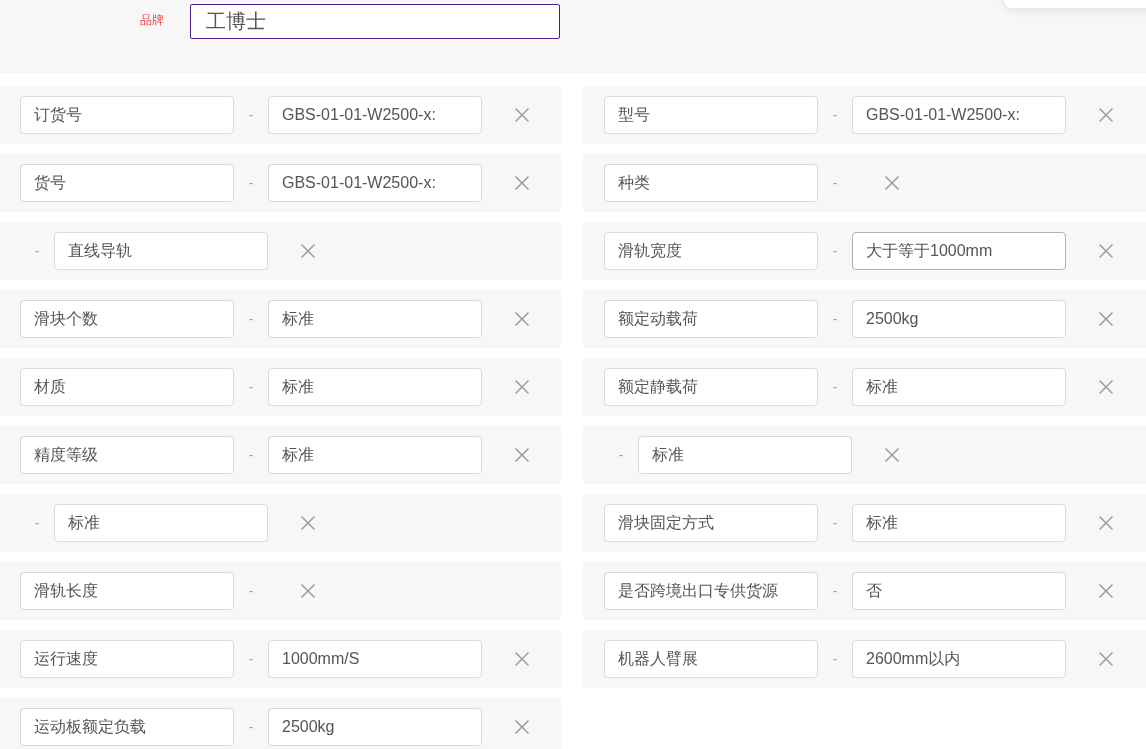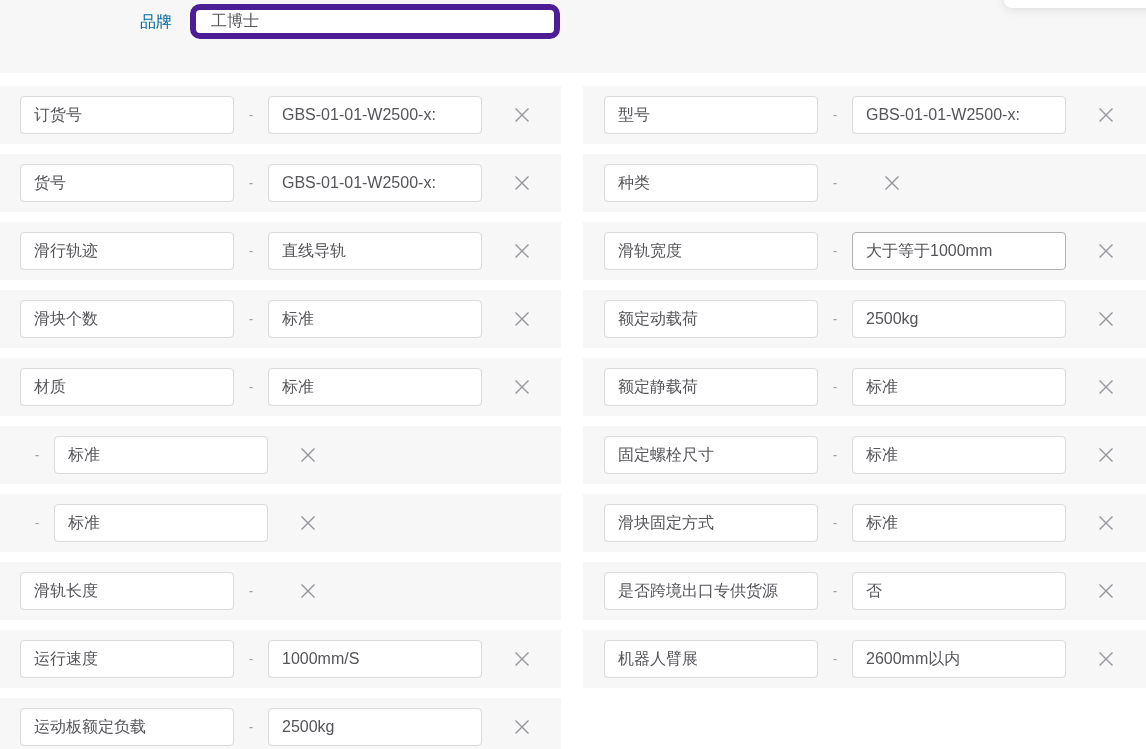--- a/index.html
+++ b/index.html
@@ -6,26 +6,26 @@
   body{
     width:1146px;height:749px;overflow:hidden;position:relative;
     background:#ffffff;font-family:"Liberation Sans","DejaVu Sans",sans-serif;
   }
   
   .top-band{
     position:absolute;top:0;left:0;width:1146px;height:73px;
     background:#f7f7f8;
   }
   .brand-label{
-    position:absolute;left:140px;top:12px;font-size:16px;color:#0369a1;
+    position:absolute;left:140px;top:12px;font-size:12px;color:#ef4444;
   }
   .brand-input{
     position:absolute;left:190px;top:4px;width:370px;height:35px;
-    box-sizing:border-box;background:#fff;border:6px solid #4c1d95;
-    border-radius:10px;padding:0 15px;font-size:16px;color:#55555a;
+    box-sizing:border-box;background:#fff;border:1px solid #4c1d95;
+    border-radius:2px;padding:0 15px;font-size:20px;color:#55555a;
     font-family:inherit;outline:none;
   }
   
   .float-card{
     position:absolute;top:-21px;left:1004px;width:170px;height:29px;
     background:#ffffff;border-radius:8px;
     box-shadow:0 2px 10px rgba(0,0,0,0.10);
   }
   
   .rows{
@@ -111,21 +111,20 @@
         <svg width="20" height="20" viewBox="0 0 20 20">
           <line x1="3.5" y1="3.5" x2="16.5" y2="16.5" stroke="#98989d" stroke-width="1.4"></line>
           <line x1="16.5" y1="3.5" x2="3.5" y2="16.5" stroke="#98989d" stroke-width="1.4"></line>
         </svg>
       </button>
     </div>
   </div>
 
   <div class="row">
     <div class="half left">
-      <input class="attr-input key" type="text" value="滑行轨迹" style="">
       <span class="sep">-</span>
       <input class="attr-input val" type="text" value="直线导轨" style="">
       <button class="remove-btn">
         <svg width="20" height="20" viewBox="0 0 20 20">
           <line x1="3.5" y1="3.5" x2="16.5" y2="16.5" stroke="#98989d" stroke-width="1.4"></line>
           <line x1="16.5" y1="3.5" x2="3.5" y2="16.5" stroke="#98989d" stroke-width="1.4"></line>
         </svg>
       </button>
     </div>
     <div class="half right">
@@ -186,31 +185,31 @@
         <svg width="20" height="20" viewBox="0 0 20 20">
           <line x1="3.5" y1="3.5" x2="16.5" y2="16.5" stroke="#98989d" stroke-width="1.4"></line>
           <line x1="16.5" y1="3.5" x2="3.5" y2="16.5" stroke="#98989d" stroke-width="1.4"></line>
         </svg>
       </button>
     </div>
   </div>
 
   <div class="row">
     <div class="half left">
-      <span class="sep">-</span>
-      <input class="attr-input val" type="text" value="标准" style="">
-      <button class="remove-btn">
-        <svg width="20" height="20" viewBox="0 0 20 20">
-          <line x1="3.5" y1="3.5" x2="16.5" y2="16.5" stroke="#98989d" stroke-width="1.4"></line>
-          <line x1="16.5" y1="3.5" x2="3.5" y2="16.5" stroke="#98989d" stroke-width="1.4"></line>
-        </svg>
-      </button>
-    </div>
-    <div class="half right">
-      <input class="attr-input key" type="text" value="固定螺栓尺寸" style="">
+      <input class="attr-input key" type="text" value="精度等级" style="">
+      <span class="sep">-</span>
+      <input class="attr-input val" type="text" value="标准" style="">
+      <button class="remove-btn">
+        <svg width="20" height="20" viewBox="0 0 20 20">
+          <line x1="3.5" y1="3.5" x2="16.5" y2="16.5" stroke="#98989d" stroke-width="1.4"></line>
+          <line x1="16.5" y1="3.5" x2="3.5" y2="16.5" stroke="#98989d" stroke-width="1.4"></line>
+        </svg>
+      </button>
+    </div>
+    <div class="half right">
       <span class="sep">-</span>
       <input class="attr-input val" type="text" value="标准" style="">
       <button class="remove-btn">
         <svg width="20" height="20" viewBox="0 0 20 20">
           <line x1="3.5" y1="3.5" x2="16.5" y2="16.5" stroke="#98989d" stroke-width="1.4"></line>
           <line x1="16.5" y1="3.5" x2="3.5" y2="16.5" stroke="#98989d" stroke-width="1.4"></line>
         </svg>
       </button>
     </div>
   </div>

